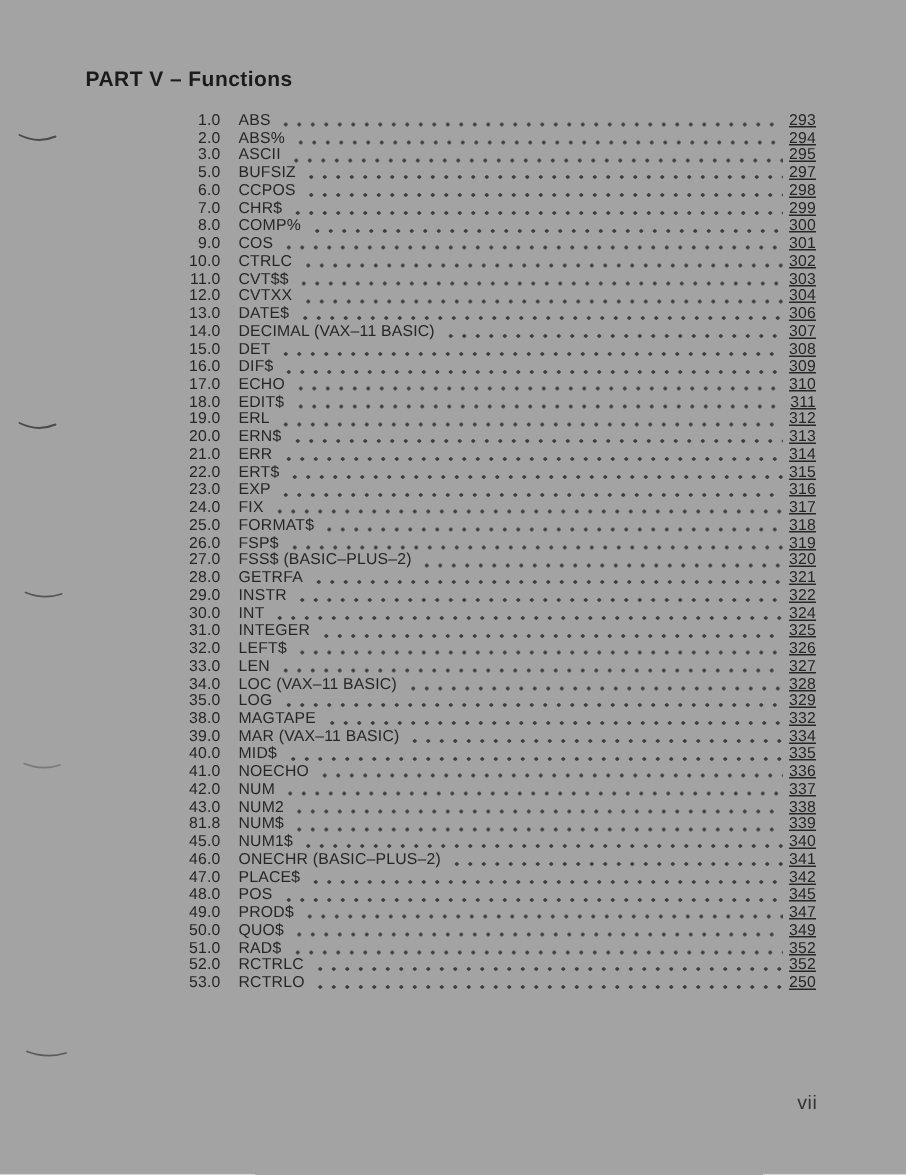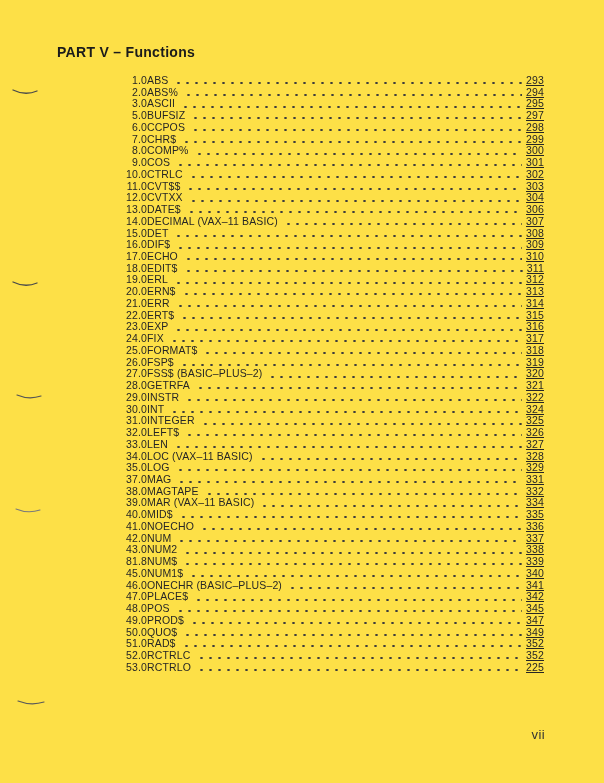--- a/index.html
+++ b/index.html
@@ -4,21 +4,21 @@
 <style>
   html, body {
     margin: 0;
     padding: 0;
     background: #ffffff;
   }
   .page {
     position: relative;
     width: 604px;
     height: 783px;
-    background: #fde047;
+    background: #a3a3a3;
     overflow: hidden;
     font-family: "Liberation Sans", sans-serif;
     color: #262626;
   }
   .heading {
     position: absolute;
     left: 57px;
     top: 44px;
     font-size: 14px;
     font-weight: bold;
@@ -40,21 +40,21 @@
     font-size: 10.5px;
     letter-spacing: 0.15px;
     white-space: nowrap;
   }
   .toc-row .num {
     width: 37px;
     text-align: right;
     flex: 0 0 auto;
   }
   .toc-row .name {
-    margin-left: 0;
+    margin-left: 12px;
     flex: 0 0 auto;
   }
   .toc-row .leader {
     flex: 1 1 auto;
     align-self: stretch;
     margin: 0 4px 0 6px;
     background-image: radial-gradient(circle, #3d3d3d 1px, rgba(0,0,0,0) 1.35px);
     background-size: 9px 4px;
     background-repeat: repeat-x;
     background-position: left calc(100% - 1.5px);
@@ -334,26 +334,20 @@
   </div>
 
   <div class="toc-row">
     <span class="num">35.0</span>
     <span class="name">LOG</span>
     <span class="leader"></span>
     <span class="pg">329</span>
   </div>
 
 
-  <div class="toc-row">
-    <span class="num">37.0</span>
-    <span class="name">MAG</span>
-    <span class="leader"></span>
-    <span class="pg">331</span>
-  </div>
 
   <div class="toc-row">
     <span class="num">38.0</span>
     <span class="name">MAGTAPE</span>
     <span class="leader"></span>
     <span class="pg">332</span>
   </div>
 
   <div class="toc-row">
     <span class="num">39.0</span>
@@ -450,19 +444,19 @@
     <span class="num">52.0</span>
     <span class="name">RCTRLC</span>
     <span class="leader"></span>
     <span class="pg">352</span>
   </div>
 
   <div class="toc-row">
     <span class="num">53.0</span>
     <span class="name">RCTRLO</span>
     <span class="leader"></span>
-    <span class="pg">225</span>
+    <span class="pg">250</span>
   </div>
 </div>
 
   <div class="folio">vii</div>
 
 </div>
 
 </body></html>

